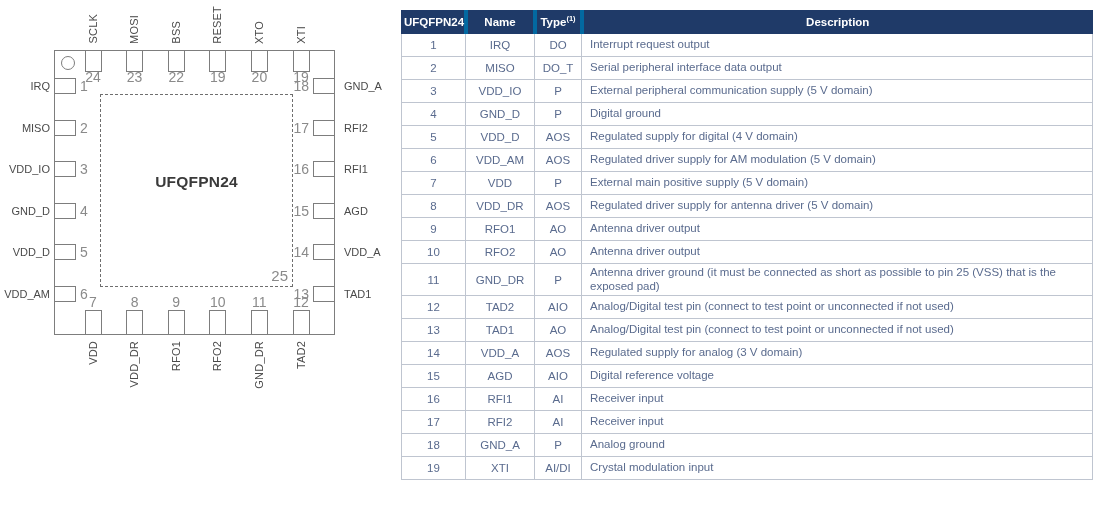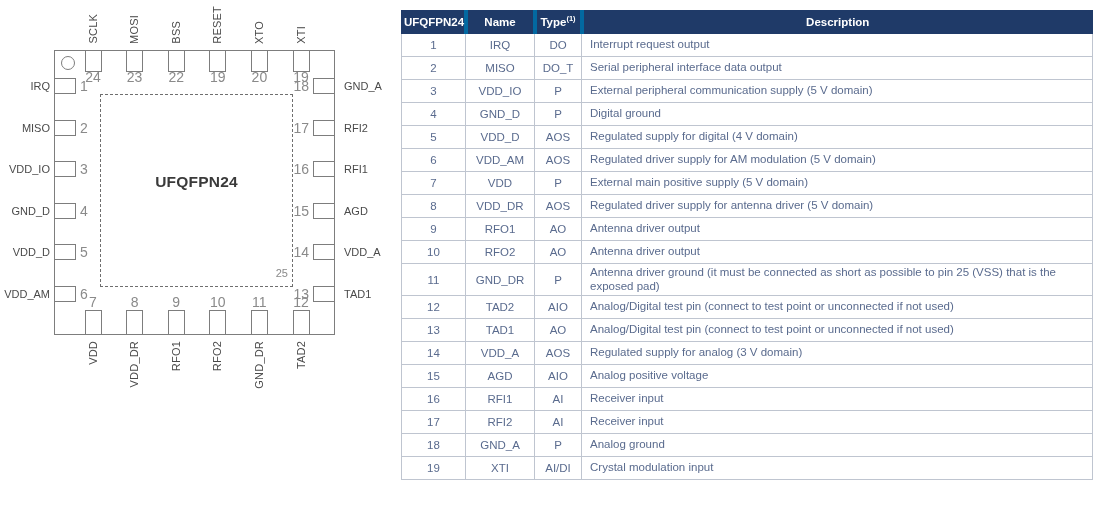--- a/index.html
+++ b/index.html
@@ -21,21 +21,21 @@
   .diagram{position:absolute;left:0;top:0;width:400px;height:515px;}
   .chip-body{position:absolute;left:54px;top:50px;width:281px;height:285px;
     border:1.2px solid var(--dline);background:#fff;}
   .pin1-circle{position:absolute;left:61px;top:56px;width:14px;height:14px;
     border:1.3px solid var(--dline);border-radius:50%;background:#fff;}
   .exposed-pad{position:absolute;left:100px;top:94px;width:193px;height:193px;
     border:1.4px dashed #6e6e6e;}
   .chip-title{position:absolute;left:100px;top:172px;width:193px;text-align:center;
     font-weight:bold;font-size:15.5px;line-height:20px;color:var(--dtitle);letter-spacing:.2px;}
   .pad25-num{position:absolute;left:242px;top:267px;width:46px;text-align:right;
-    font-size:11px;color:var(--dnum);}
+    font-size:15px;color:var(--dnum);}
   .pad{position:absolute;background:#fff;border:1.2px solid var(--dline);}
   .pnum{position:absolute;font-size:14px;color:var(--dnum);line-height:10px;}
   .pnum.center{text-align:center;}
   .pnum.rt{text-align:right;}
   .hlabel{position:absolute;font-size:11px;color:var(--dlabel);line-height:14px;white-space:nowrap;}
   .hlabel.rt{text-align:right;}
   .vlabel{position:absolute;writing-mode:vertical-rl;transform:rotate(180deg);
     font-size:11px;color:var(--dlabel);line-height:13px;white-space:nowrap;letter-spacing:.2px;}
 
   
@@ -238,21 +238,21 @@
         <tr>
           <td>14</td>
           <td>VDD_A</td>
           <td>AOS</td>
           <td class="desc">Regulated supply for analog (3 V domain)</td>
         </tr>
         <tr>
           <td>15</td>
           <td>AGD</td>
           <td>AIO</td>
-          <td class="desc">Analog positive voltage</td>
+          <td class="desc">Digital reference voltage</td>
         </tr>
         <tr>
           <td>16</td>
           <td>RFI1</td>
           <td>AI</td>
           <td class="desc">Receiver input</td>
         </tr>
         <tr>
           <td>17</td>
           <td>RFI2</td>

